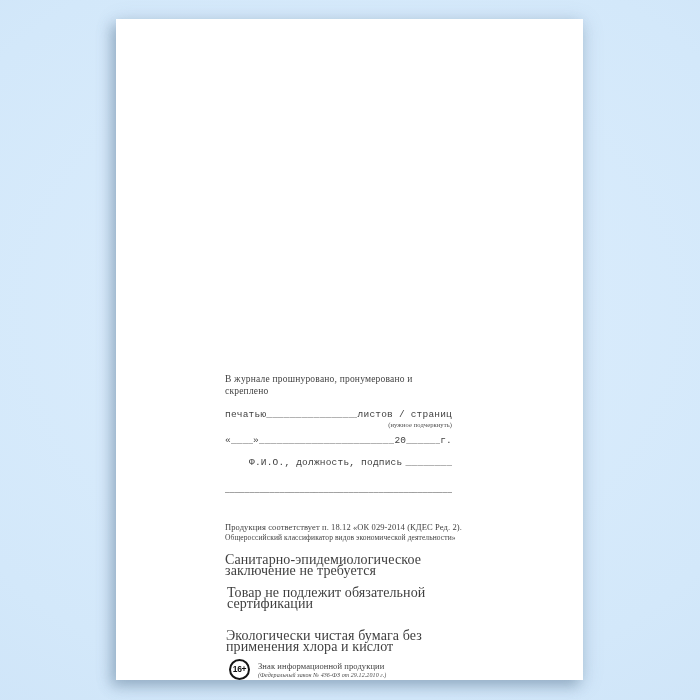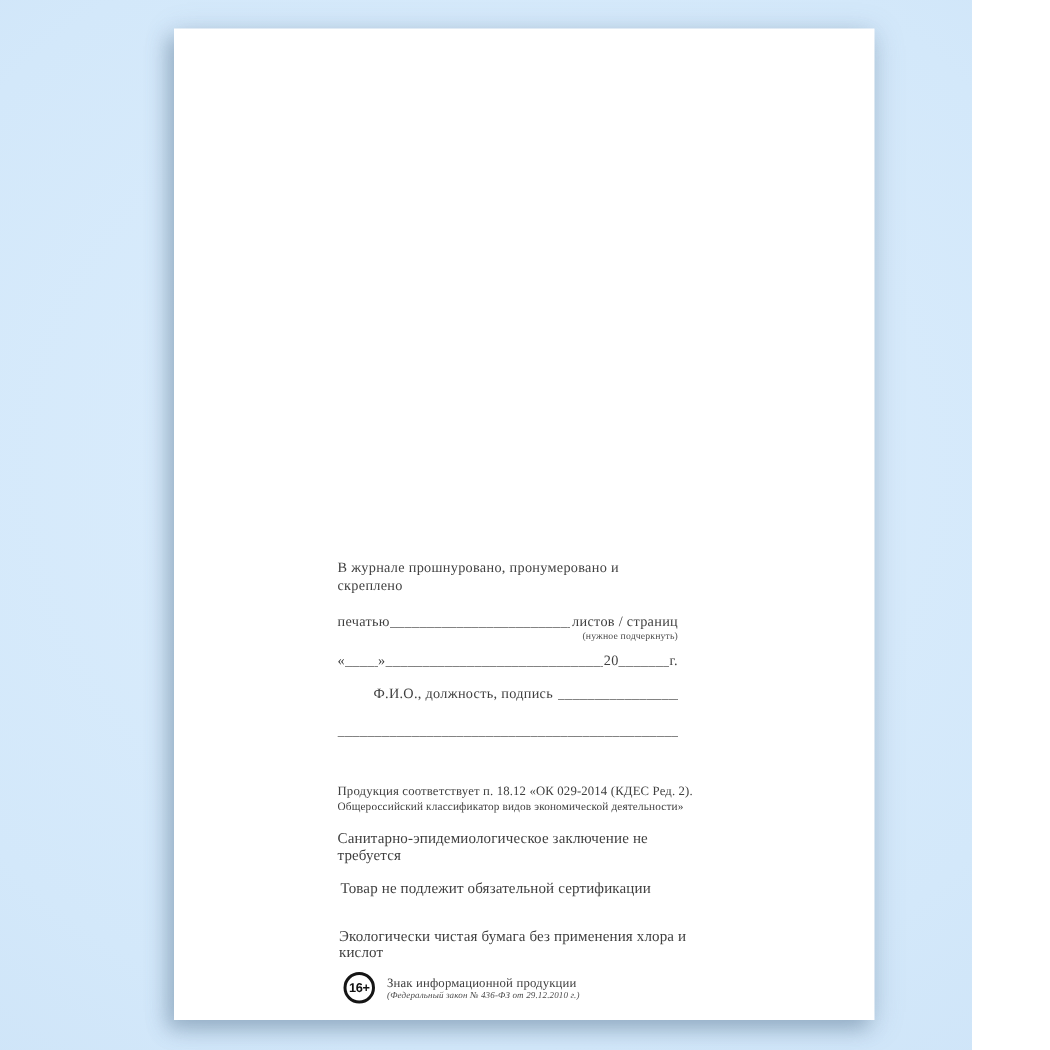--- a/index.html
+++ b/index.html
@@ -1,52 +1,52 @@
 <!DOCTYPE html>
 <html><head>
 <meta charset="utf-8">
 <style>
   html,body{margin:0;padding:0;}
   body{width:700px;height:700px;overflow:hidden;font-family:"Liberation Serif","DejaVu Serif",serif;}
   .scene{
-    position:relative;width:648px;height:700px;
+    position:relative;width:700px;height:700px;
     background:radial-gradient(ellipse 120% 100% at 50% 45%, #ddeefd 0%, #d3e8fa 55%, #c8dff5 100%);
   }
   .paper{
     position:absolute;left:116px;top:19px;width:467px;height:661px;
     background:#ffffff;
     box-shadow:-5px 6px 12px rgba(105,132,160,0.45), 0 3px 18px rgba(105,132,160,0.30);
   }
   .journal-block{
     position:absolute;left:109px;top:354px;width:227px;
     color:#3f3f3f;font-size:9.5px;line-height:12px;letter-spacing:0.2px;
   }
   .fill{
     flex:1 1 auto;overflow:hidden;white-space:nowrap;color:#555;
     font-size:9.5px;
   }
   .fill-fixed{flex:0 0 auto;overflow:hidden;white-space:nowrap;color:#555;display:inline-block;vertical-align:baseline;}
-  .row{display:flex;align-items:flex-start;}
+  .row{display:flex;align-items:flex-start;font-family:Liberation Mono, monospace;}
   .title-line{margin:0 0 12px 0;}
   .seal-row{height:12px;}
   .seal-right{white-space:nowrap;margin-left:1px;}
   .hint-row{text-align:right;font-size:6.5px;line-height:8px;color:#4a4a4a;letter-spacing:0.1px;}
   .date-row{margin-top:6px;height:12px;}
   .fio-row{margin-top:10px;height:12px;margin-left:24px;}
   .fio-label{white-space:nowrap;margin-right:3px;}
   .full-line{margin-top:13px;height:12px;overflow:hidden;white-space:nowrap;color:#555;}
   .mp-row{margin-top:5px;text-align:right;font-size:9px;}
   .compliance-block{
     position:absolute;left:109px;top:503px;width:245px;
     color:#3f3f3f;letter-spacing:0.1px;
   }
   .comp-l1{font-size:8.5px;line-height:11px;}
   .comp-l2{font-size:7.5px;line-height:10.5px;}
   .comp-l3{font-size:8px;line-height:10.5px;font-style:italic;}
-  .statement{font-size:10px;line-height:11px;}
+  .statement{font-size:14px;line-height:11px;}
   .st-sanitary{margin-top:10px;}
   .st-cert{margin-top:11px;margin-left:2px;}
   .st-eco{margin-top:21px;margin-left:1px;}
   .age-row{margin-top:7px;display:flex;align-items:flex-start;margin-left:4px;}
   .age-badge{
     flex:0 0 auto;width:17px;height:17px;border:2.5px solid #151515;border-radius:50%;
     display:flex;align-items:center;justify-content:center;
     font-size:8.5px;font-weight:bold;color:#111;letter-spacing:-0.3px;
     font-family:Liberation Sans, sans-serif;
   }

